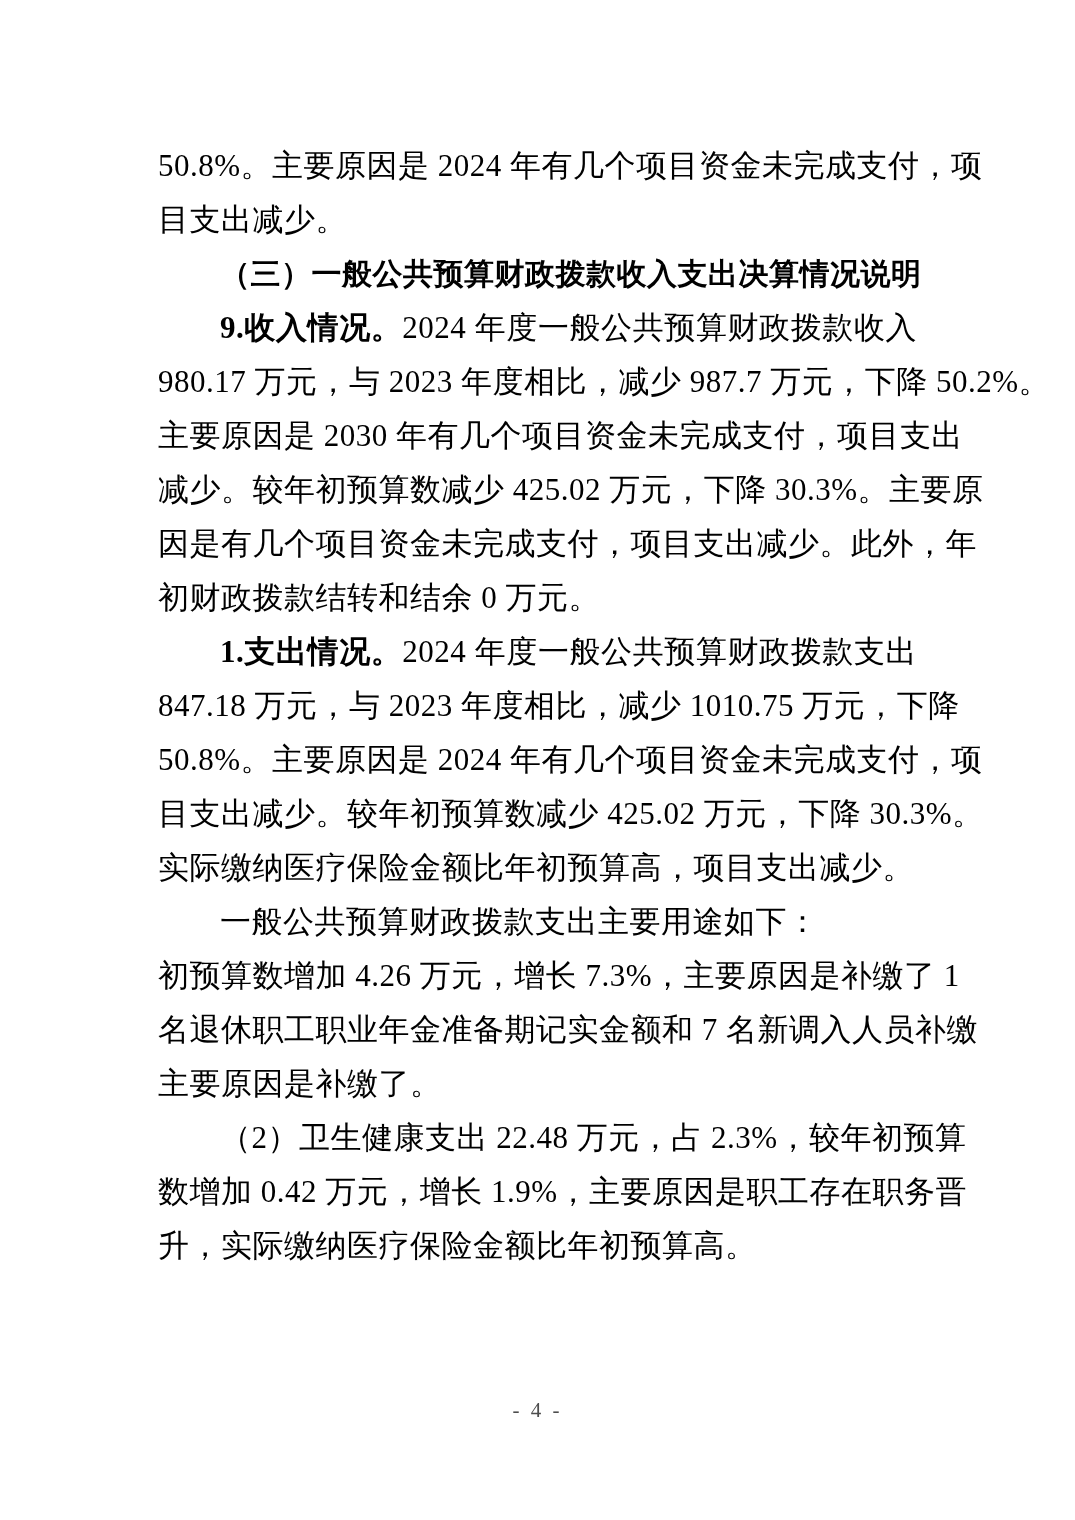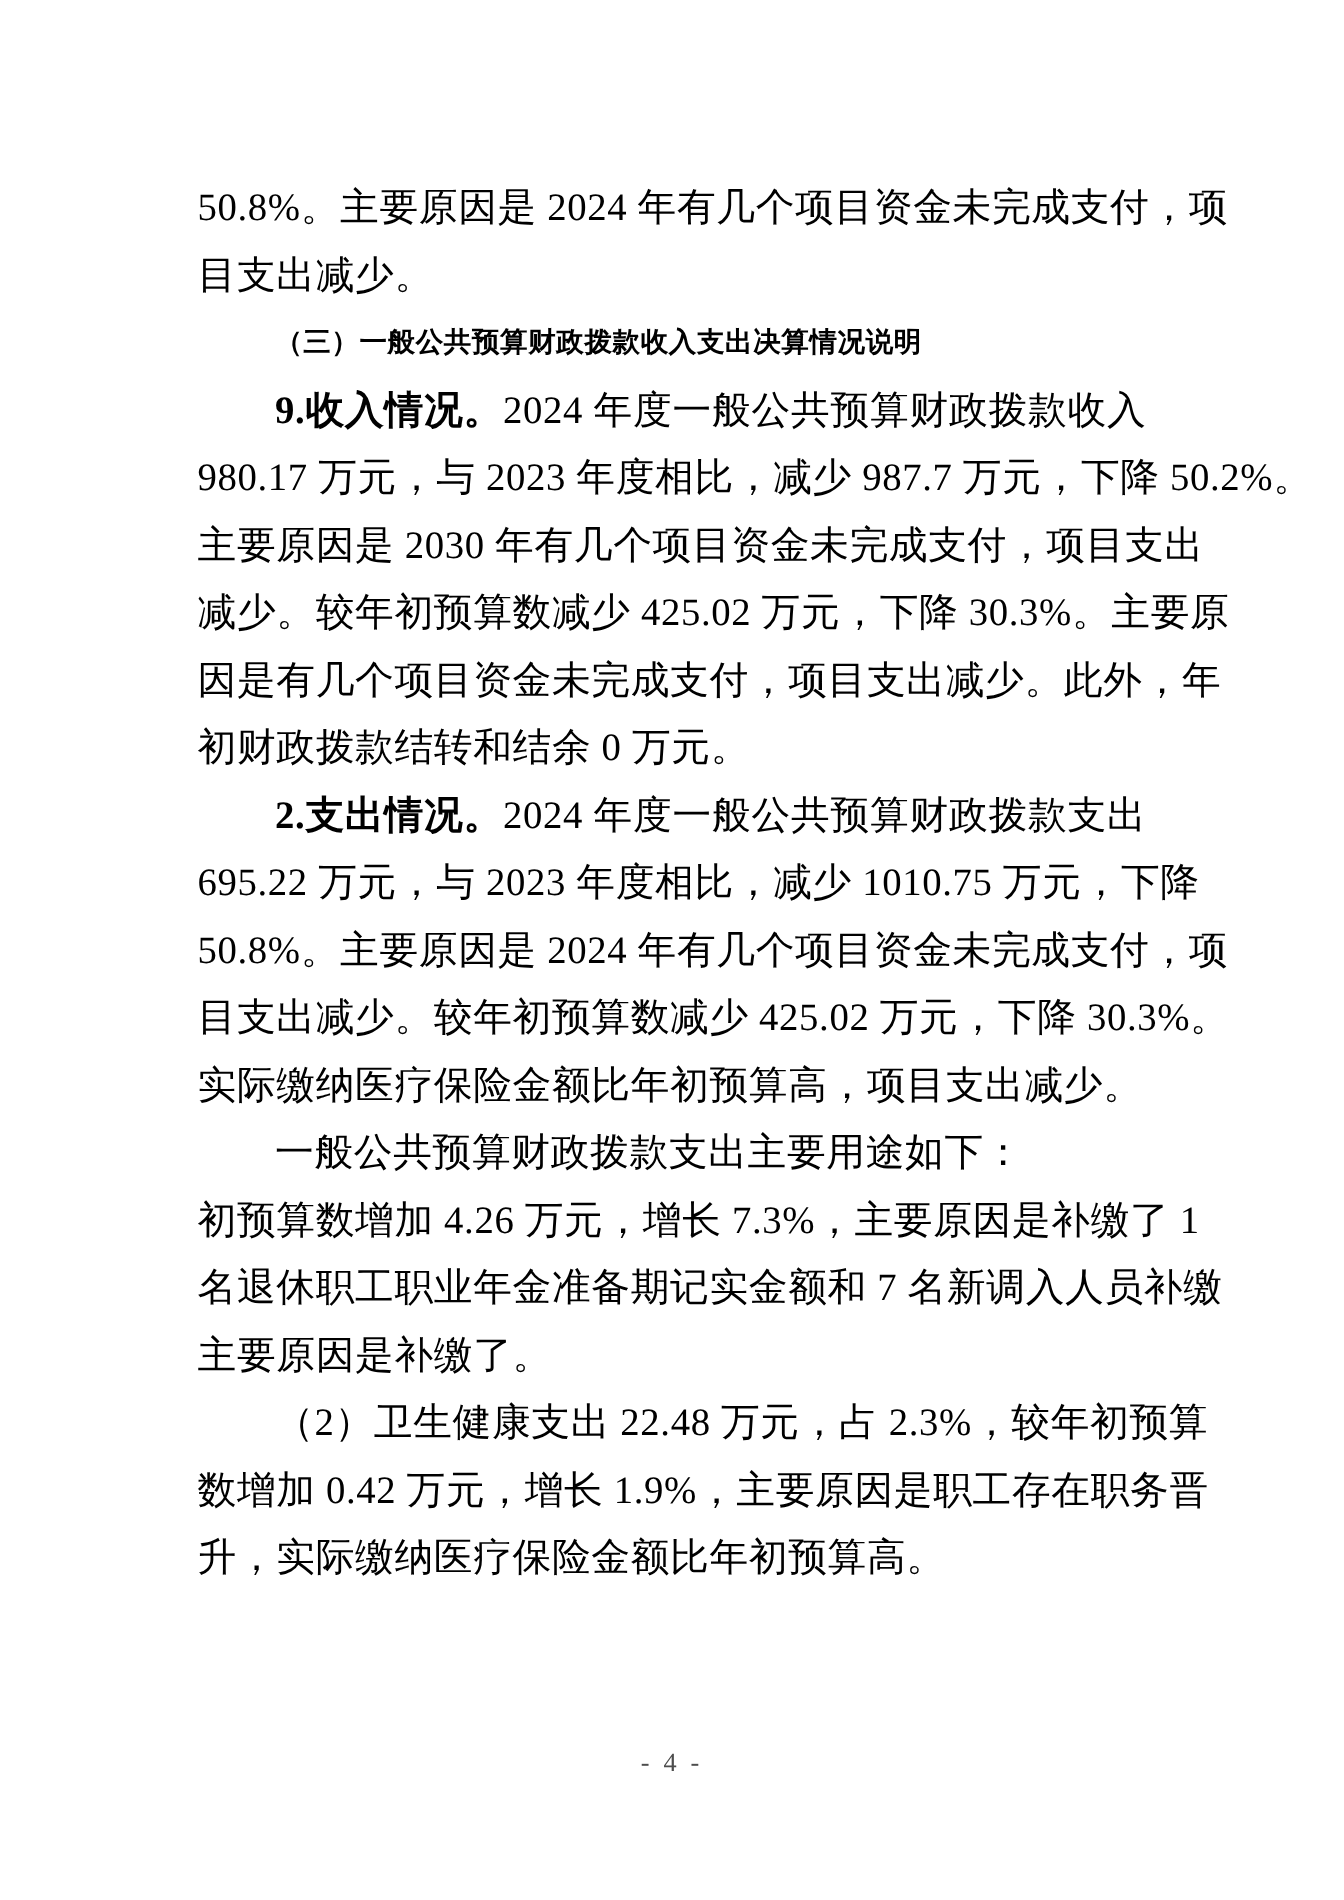--- a/index.html
+++ b/index.html
@@ -27,21 +27,21 @@
     line-height: 54px;
     font-size: 31px;
     white-space: nowrap;
     letter-spacing: 0.5px;
   }
   .justify {
     text-align: justify;
     text-align-last: justify;
   }
   .indent { padding-left: 62px; }
-  .heading { font-weight: bold; font-size: 22px; }
+  .heading { font-weight: bold; font-size: 30px; }
   .run-bold { font-weight: bold; }
   .footer {
     position: absolute;
     left: 0; top: 1398px;
     width: 1075px;
     text-align: center;
     font-size: 21px;
     color: #4d4d4d;
     letter-spacing: 3px;
     font-family: "Liberation Serif", "DejaVu Serif", serif;
@@ -64,23 +64,23 @@
     <div class="line justify"><span>980.17 万元，与 2023 年度相比，减少 987.7 万元，下降 50.2%。</span></div>
 
     <div class="line justify"><span>主要原因是 2030 年有几个项目资金未完成支付，项目支出</span></div>
 
     <div class="line justify"><span>减少。较年初预算数减少 425.02 万元，下降 30.3%。主要原</span></div>
 
     <div class="line justify"><span>因是有几个项目资金未完成支付，项目支出减少。此外，年</span></div>
 
     <div class="line"><span>初财政拨款结转和结余 0 万元。</span></div>
 
-    <div class="line indent justify"><span class="run-bold">2.支出情况。</span><span>2024 年度一般公共预算财政拨款支出</span></div>
+    <div class="line indent justify"><span class="run-bold">1.支出情况。</span><span>2024 年度一般公共预算财政拨款支出</span></div>
 
-    <div class="line justify"><span>695.22 万元，与 2023 年度相比，减少 1010.75 万元，下降</span></div>
+    <div class="line justify"><span>847.18 万元，与 2023 年度相比，减少 1010.75 万元，下降</span></div>
 
     <div class="line justify"><span>50.8%。主要原因是 2024 年有几个项目资金未完成支付，项</span></div>
 
     <div class="line justify"><span>目支出减少。较年初预算数减少 425.02 万元，下降 30.3%。</span></div>
 
     <div class="line"><span>实际缴纳医疗保险金额比年初预算高，项目支出减少。</span></div>
 
     <div class="line indent"><span>一般公共预算财政拨款支出主要用途如下：</span></div>
 
 

